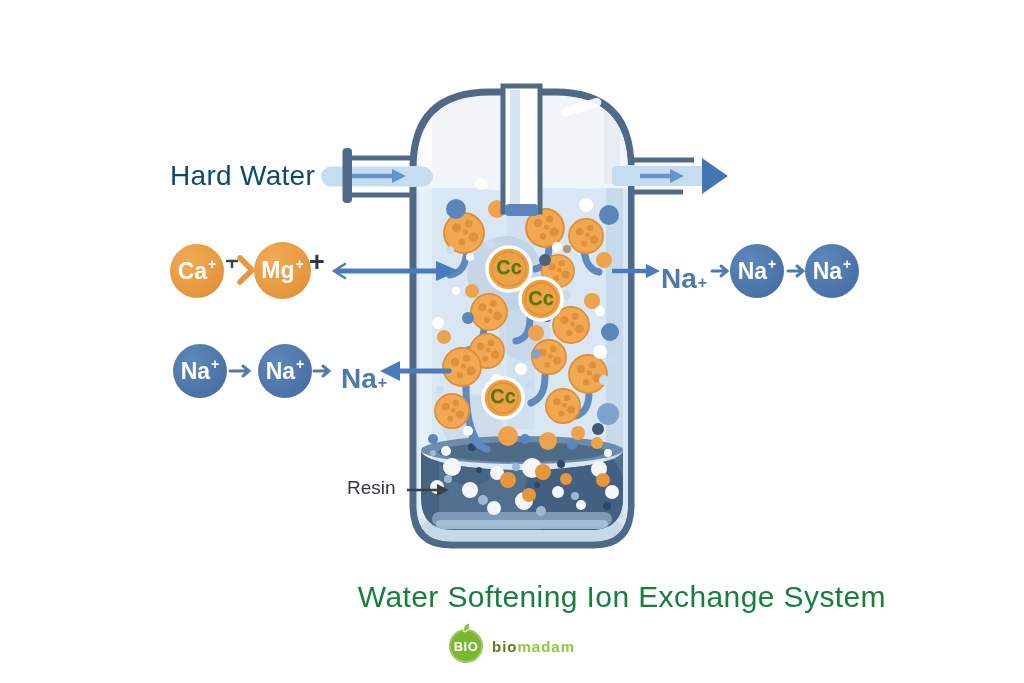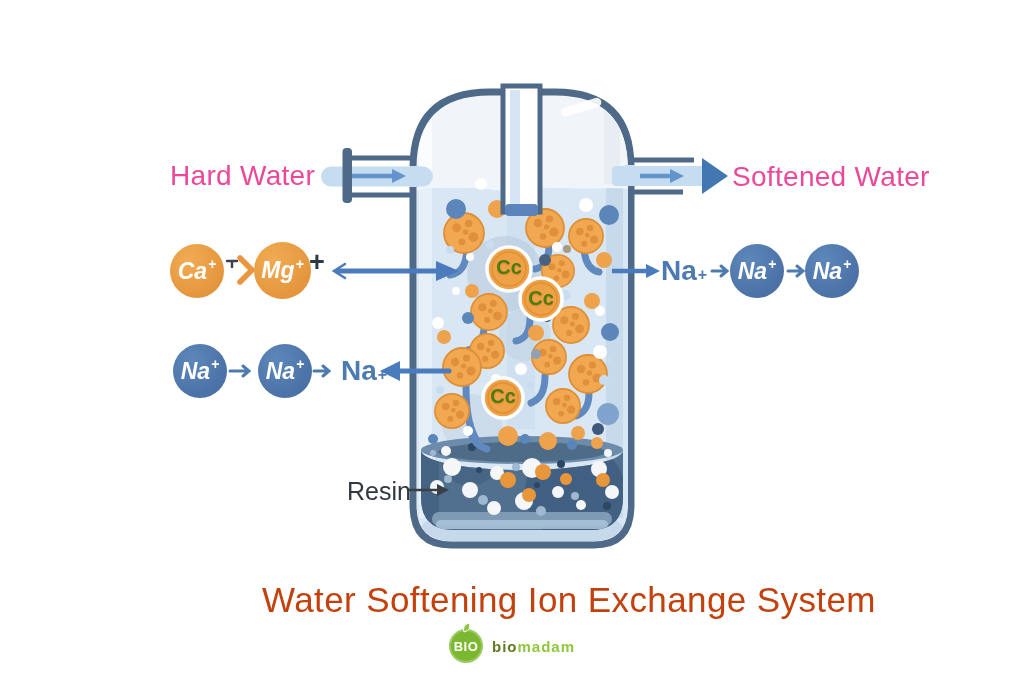--- a/index.html
+++ b/index.html
@@ -1,34 +1,34 @@
 <!DOCTYPE html>
 <html><head>
 <meta charset="utf-8">
 <style>
   html,body{margin:0;padding:0;background:#ffffff;}
   .canvas{position:relative;width:1024px;height:683px;background:#ffffff;overflow:hidden;
           font-family:"Liberation Sans",sans-serif;}
   .abs{position:absolute;}
   svg{display:block;}
   .diagram-svg{position:absolute;left:0;top:0;}
-  .big-label{font-size:28px;color:#ec4899;letter-spacing:.3px;white-space:nowrap;}
-  .blue-ion-text{font-size:28px;font-weight:600;color:#4d7ab0;white-space:nowrap;}
+  .big-label{font-size:28px;color:#0c4a6e;letter-spacing:.3px;white-space:nowrap;}
+  .blue-ion-text{font-size:28px;font-weight:600;color:#4d7ab0;white-space:nowrap;margin-top:8px;}
   .chip{position:absolute;border-radius:50%;display:flex;align-items:center;justify-content:center;
-        color:#fff;font-weight:bold;font-size:23px;white-space:nowrap;font-style:italic;}
+        color:#fff;font-weight:bold;font-size:23px;white-space:nowrap;}
   .chip.orange{background:radial-gradient(circle at 35% 30%, #f1ab53, #df8d33);}
   .chip.blue{background:radial-gradient(circle at 35% 30%, #5d87ba, #44699e);}
   .sup{font-size:14px;transform:translateY(-7px);margin-left:1px;font-weight:bold;}
   .blue-ion-text .sup{font-size:16px;transform:translateY(-8px);color:#4d7ab0;}
   .plus-sign{font-size:27px;font-weight:bold;color:#2c3945;}
   .cc-label{position:absolute;width:48px;text-align:center;color:#4d7c0f;font-weight:bold;font-size:20px;
             text-shadow:0 1px 1px rgba(190,115,30,.6);}
-  .resin-label{font-size:25px;color:#33383e;}
-  .title{position:absolute;left:262px;top:580px;width:624px;text-align:left;
-         font-size:35px;color:#c2410c;letter-spacing:.4px;}
+  .resin-label{font-size:19px;color:#33383e;}
+  .title{position:absolute;left:262px;top:580px;width:624px;text-align:right;
+         font-size:30px;color:#15803d;letter-spacing:.4px;}
   .brand-row{position:absolute;left:402px;top:629px;width:220px;display:flex;align-items:center;
              justify-content:center;gap:9px;text-align:center;}
   .brand-badge{position:relative;width:34px;height:34px;border-radius:50%;background:#7cb82f;
                display:flex;align-items:center;justify-content:center;color:#fff;font-weight:bold;
                font-size:13px;letter-spacing:.5px;box-shadow:inset 0 0 0 2px rgba(255,255,255,.25);}
   .brand-leaf{position:absolute;top:-7px;left:13px;}
   .brand-name{font-size:15px;font-weight:bold;letter-spacing:1px;white-space:nowrap;}
   .brand-name .bio{color:#637a1f;}
   .brand-name .madam{color:#8fc73e;}
 </style>
@@ -260,21 +260,20 @@
     <path d="M314,371 L328,371 M323,366 L329,371 L323,376"></path>
   </g>
 
   <g>
     <line x1="407" y1="490" x2="438" y2="490" stroke="#3a4046" stroke-width="2.5"></line>
     <polygon points="437,484 449,490 437,496" fill="#3a4046"></polygon>
   </g>
 </svg>
 
 <div class="abs big-label" style="left:170px;top:160px;">Hard Water</div>
-<div class="abs big-label" style="left:732px;top:161px;">Softened Water</div>
 
 <div class="chip orange" style="left:170px;top:244px;width:54px;height:54px;">
   <span>Ca</span>
       <span class="sup">+</span>
 </div>
 <div class="chip orange" style="left:254px;top:242px;width:57px;height:57px;align-items:center;">
   <span>Mg</span>
       <span class="sup">+</span>
 </div>
 <div class="abs plus-sign" style="left:309px;top:247px;">+</div>

